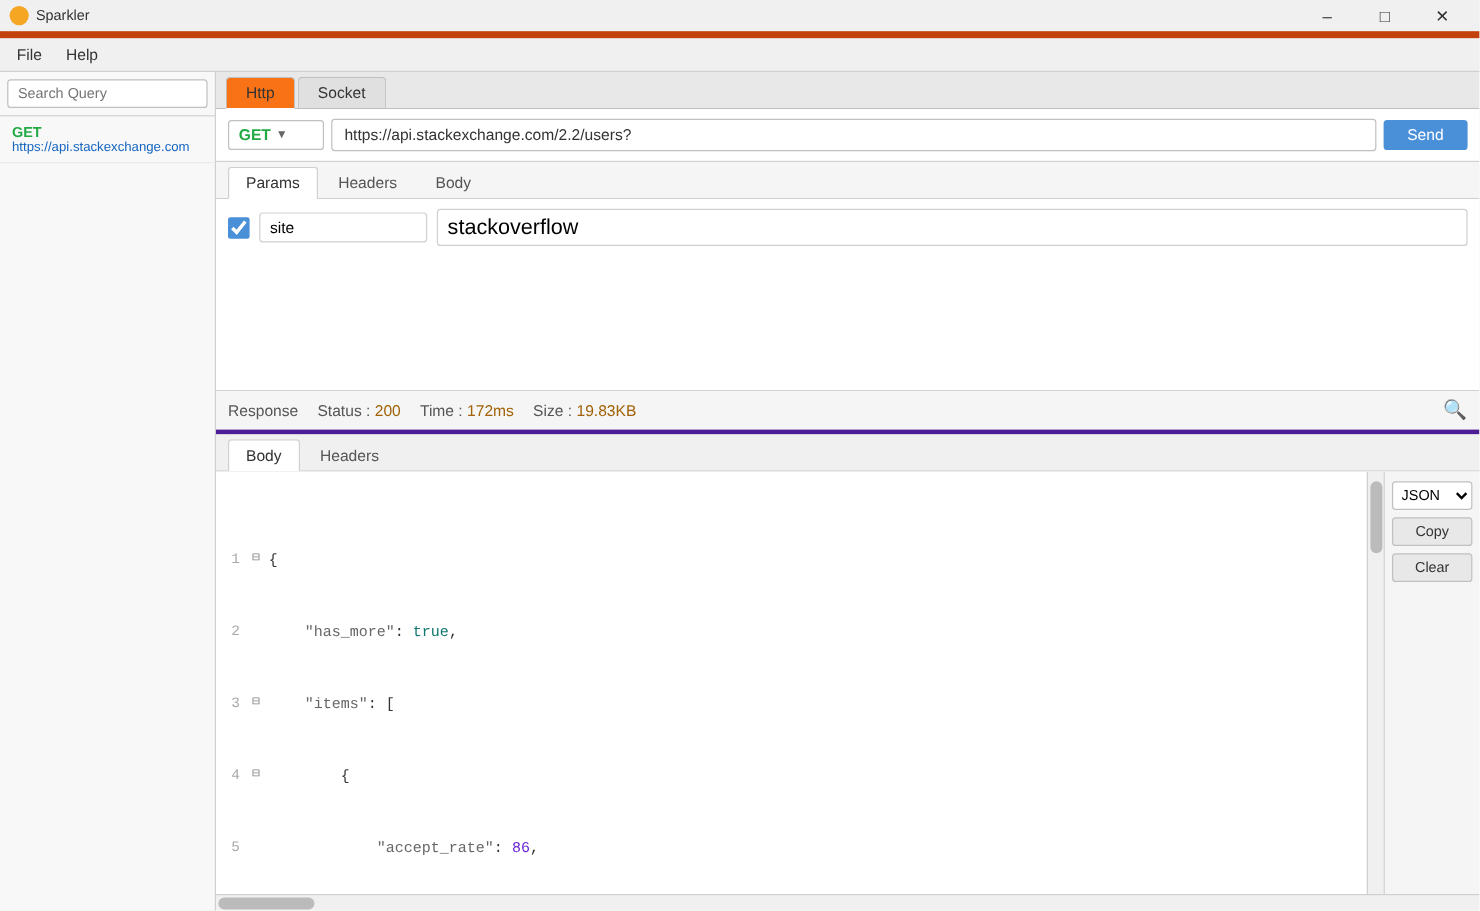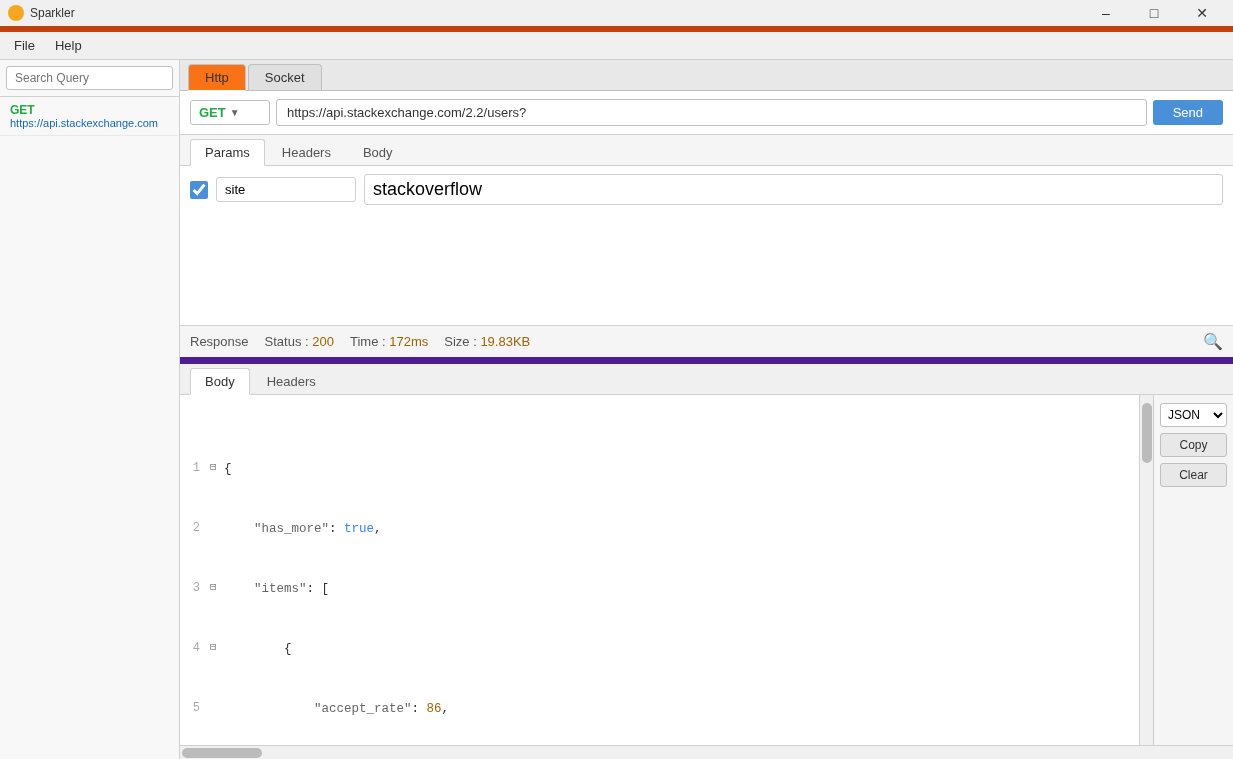--- a/index.html
+++ b/index.html
@@ -110,21 +110,21 @@
       font-size: 13px; outline: none;
     }
     .param-value {
       flex: 1; padding: 4px 8px; border: 1px solid #d0d0d0; border-radius: 3px;
       font-size: 18px; outline: none;
     }
 
     
     .response-bar {
       display: flex; align-items: center; padding: 6px 10px; background: #f5f5f5;
-      border-bottom: 7px solid #4c1d95; gap: 16px; justify-content: center;
+      border-bottom: 4px solid #4c1d95; gap: 16px; justify-content: center;
     }
     .response-label { color: #555; font-size: 13px; }
     .response-status { color: #555; font-size: 13px; }
     .response-status span.val { color: #a16207; font-weight: 500; }
     .search-icon-btn { margin-left: auto; cursor: pointer; color: #555; font-size: 16px; }
 
     
     .tab-bar-response {
       display: flex; padding: 4px 10px 0; background: #f0f0f0;
       border-bottom: 1px solid #d0d0d0;
@@ -156,22 +156,22 @@
     .line-num {
       min-width: 30px; text-align: right; padding-right: 10px;
       color: #aaa; user-select: none; font-size: 12px;
     }
     .line-toggle {
       min-width: 14px; color: #888; cursor: pointer; font-size: 11px;
     }
     .line-content { flex: 1; }
 
     .jk { color: #666; } 
-    .jv-num { color: #a16207; } 
-    .jv-bool { color: #3b82f6; } 
+    .jv-num { color: #6d28d9; } 
+    .jv-bool { color: #0f766e; } 
     .jp { color: #333; } 
 
     
     .json-scrollbar {
       width: 14px; background: #f0f0f0; border-left: 1px solid #d0d0d0;
       display: flex; flex-direction: column; align-items: center;
     }
     .scrollbar-thumb {
       width: 10px; height: 60px; background: #bbb; border-radius: 5px;
       margin-top: 8px; cursor: pointer;

